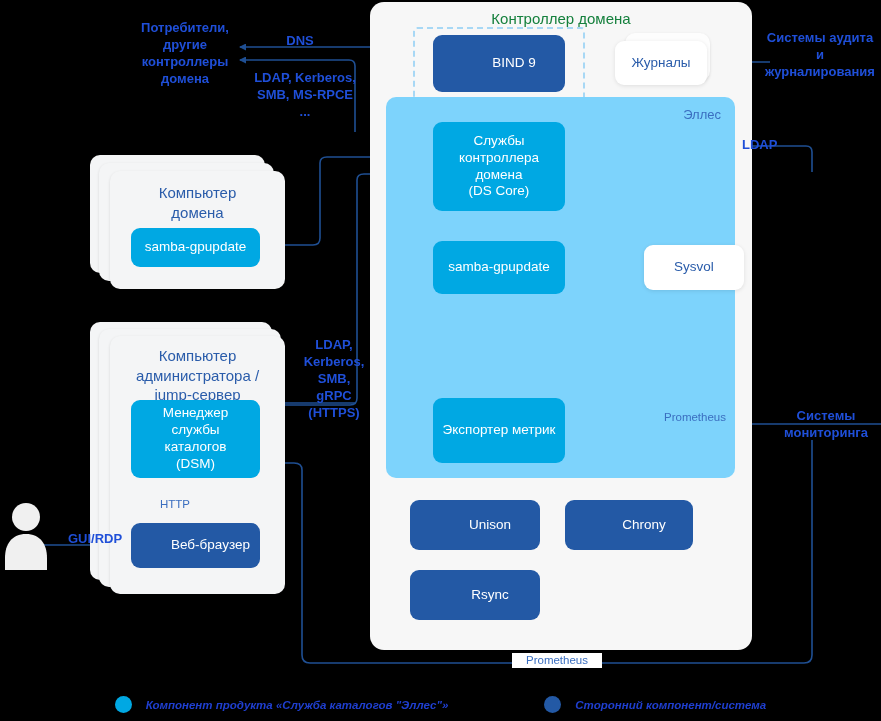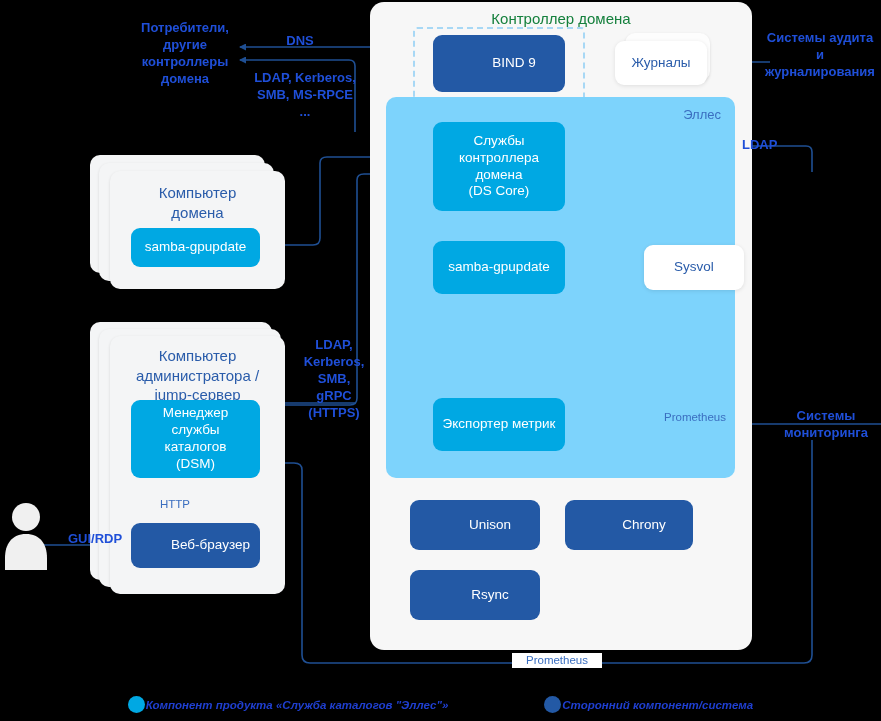--- a/index.html
+++ b/index.html
@@ -53,21 +53,21 @@
   .sect-title{
     position:absolute;color:#15803d;font-size:15px;text-align:center;width:100%;
   }
   .panel-tag{
     position:absolute;color:#3a6ec0;font-size:13px;
   }
 
   
   #legend{position:absolute;left:0;right:0;bottom:8px;display:flex;
           justify-content:center;gap:96px;align-items:center;}
-  .leg-item{display:flex;align-items:center;gap:1px;}
+  .leg-item{display:flex;align-items:center;gap:14px;}
   .leg-dot{width:17px;height:17px;border-radius:50%;display:block;}
   .leg-text{color:#1f3fd0;font-size:11.5px;font-style:italic;font-weight:bold;
             white-space:nowrap;}
 
   svg.wires{position:absolute;left:0;top:0;width:881px;height:721px;
             pointer-events:none;}
 </style>
 </head>
 <body>
 
@@ -150,21 +150,21 @@
   <div class="abs node cyan" style="left:433px;top:122px;width:132px;height:89px;flex-direction:column;">
     <span>Службы</span>
     <span>контроллера</span>
     <span>домена</span>
     <span>(DS Core)</span>
   </div>
 
   <div class="abs node cyan" style="left:433px;top:241px;width:132px;height:53px;">samba-gpupdate</div>
 
 
-  <div class="abs node cyan" style="left:433px;top:398px;width:132px;height:53px;">Экспортер метрик</div>
+  <div class="abs node cyan" style="left:433px;top:398px;width:132px;height:65px;">Экспортер метрик</div>
 
   <div class="abs node white" style="left:632px;top:245px;width:100px;height:45px;margin-left:12px;">Sysvol</div>
 
   <div class="abs node dark" style="left:410px;top:500px;width:130px;height:50px;">Unison</div>
   <div class="abs node dark" style="left:565px;top:500px;width:128px;height:50px;">Chrony</div>
   <div class="abs node dark" style="left:410px;top:570px;width:130px;height:50px;">Rsync</div>
 
   <div class="abs card" style="left:90px;top:155px;width:175px;height:118px;"></div>
   <div class="abs card" style="left:99px;top:163px;width:175px;height:118px;"></div>
   <div class="abs card" style="left:110px;top:171px;width:175px;height:118px;">

